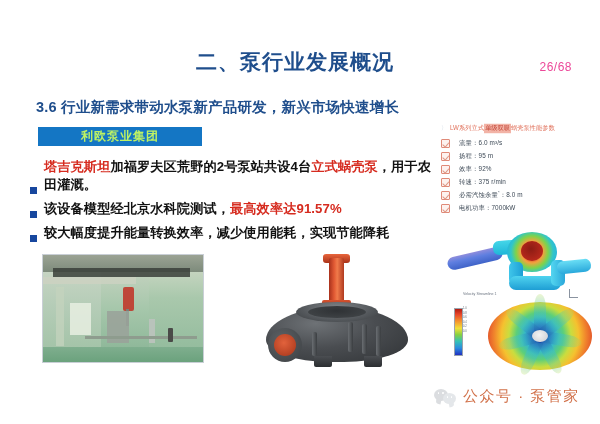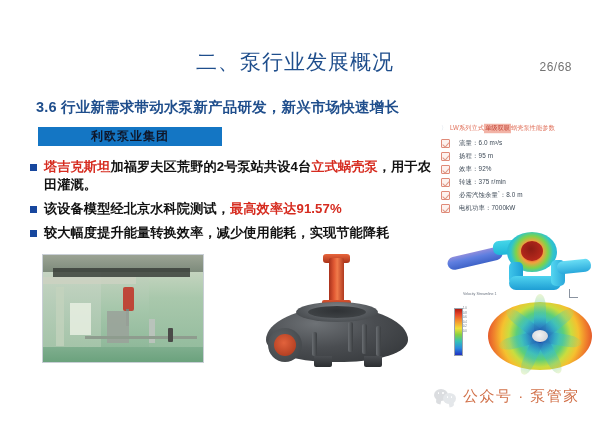--- a/index.html
+++ b/index.html
@@ -29,31 +29,31 @@
     position: absolute;
     left: 0; top: 46px;
     width: 600px;
     height: 46px;
   }
   .slide-title {
     position: absolute;
     left: 196px;
     top: 2px;
     font-size: 21px;
-    font-weight: normal;
+    font-weight: bold;
     letter-spacing: 1px;
     color: #1f4e8c;
     white-space: nowrap;
   }
   .page-number {
     position: absolute;
     right: 28px;
     top: 14px;
     font-size: 12px;
-    color: #737373;
+    color: #ec4899;
     letter-spacing: 0.5px;
   }
   .title-divider {
     position: absolute;
     left: 0;
     top: 86px;
     width: 600px;
     height: 3px;
     background: linear-gradient(to right,
         rgba(255,255,255,0) 0%,
@@ -76,42 +76,42 @@
     color: #1f4e8c;
     white-space: nowrap;
     letter-spacing: 0.2px;
   }
 
   
   .brand-banner {
     position: absolute;
     left: 38px;
     top: 127px;
-    width: 184px;
+    width: 164px;
     height: 19px;
     background: #1476c4;
-    color: #0f172a;
+    color: #bef264;
     font-size: 12px;
     font-weight: bold;
     display: flex;
     align-items: center;
     justify-content: center;
     letter-spacing: 1px;
   }
 
   
   .bullets {
     position: absolute;
     left: 30px;
     top: 158px;
     width: 408px;
   }
   .bullet-row {
     display: flex;
-    align-items: flex-start;
+    align-items: flex-end;
     margin-bottom: 6px;
   }
   .bullet-marker {
     width: 7px;
     height: 7px;
     background: #17479e;
     margin-top: 6px;
     margin-right: 7px;
     flex: 0 0 auto;
   }

